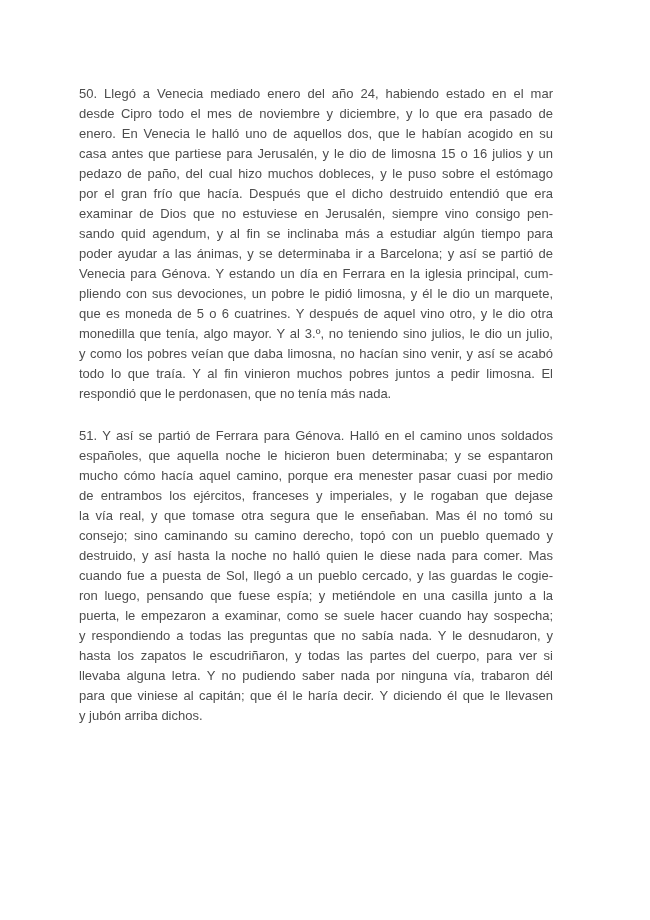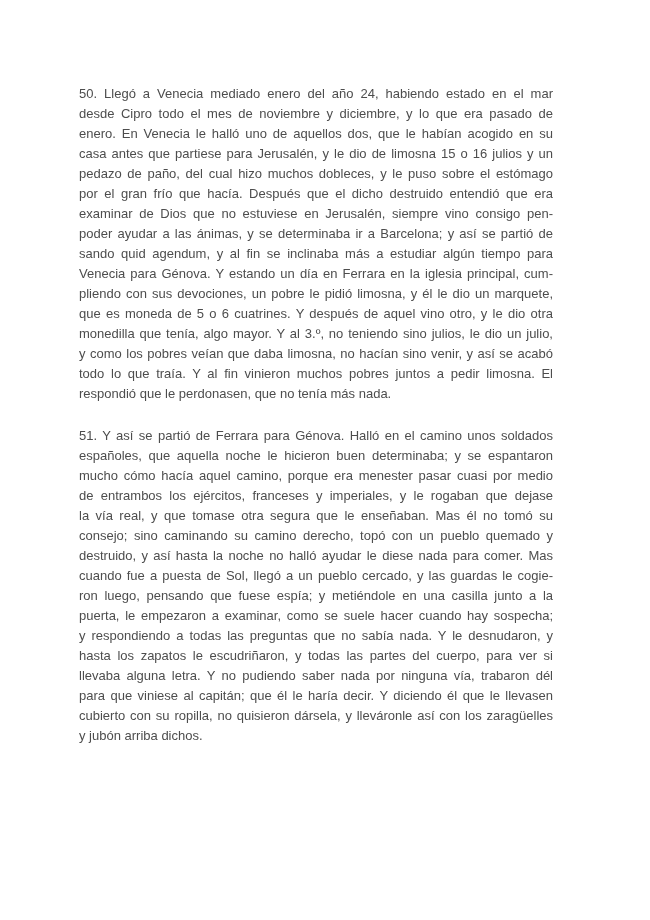--- a/index.html
+++ b/index.html
@@ -56,43 +56,42 @@
 <div class="page" style="background: rgb(255, 255, 255);">
   <div class="text-block" id="text-block" style="color: rgb(77, 77, 77);">
       <div class="paragraph">
         <div class="line">50. Llegó a Venecia mediado enero del año 24, habiendo estado en el mar</div>
         <div class="line">desde Cipro todo el mes de noviembre y diciembre, y lo que era pasado de</div>
         <div class="line">enero. En Venecia le halló uno de aquellos dos, que le habían acogido en su</div>
         <div class="line">casa antes que partiese para Jerusalén, y le dio de limosna 15 o 16 julios y un</div>
         <div class="line">pedazo de paño, del cual hizo muchos dobleces, y le puso sobre el estómago</div>
         <div class="line">por el gran frío que hacía. Después que el dicho destruido entendió que era</div>
         <div class="line">examinar de Dios que no estuviese en Jerusalén, siempre vino consigo pen-</div>
+        <div class="line">sando quid agendum, y al fin se inclinaba más a estudiar algún tiempo para</div>
         <div class="line">poder ayudar a las ánimas, y se determinaba ir a Barcelona; y así se partió de</div>
-        <div class="line">sando quid agendum, y al fin se inclinaba más a estudiar algún tiempo para</div>
         <div class="line">Venecia para Génova. Y estando un día en Ferrara en la iglesia principal, cum-</div>
         <div class="line">pliendo con sus devociones, un pobre le pidió limosna, y él le dio un marquete,</div>
         <div class="line">que es moneda de 5 o 6 cuatrines. Y después de aquel vino otro, y le dio otra</div>
         <div class="line">monedilla que tenía, algo mayor. Y al 3.º, no teniendo sino julios, le dio un julio,</div>
         <div class="line">y como los pobres veían que daba limosna, no hacían sino venir, y así se acabó</div>
         <div class="line">todo lo que traía. Y al fin vinieron muchos pobres juntos a pedir limosna. El</div>
         <div class="line last">respondió que le perdonasen, que no tenía más nada.</div>
       </div>
       <div class="paragraph">
         <div class="line">51. Y así se partió de Ferrara para Génova. Halló en el camino unos soldados</div>
         <div class="line">españoles, que aquella noche le hicieron buen determinaba; y se espantaron</div>
         <div class="line">mucho cómo hacía aquel camino, porque era menester pasar cuasi por medio</div>
         <div class="line">de entrambos los ejércitos, franceses y imperiales, y le rogaban que dejase</div>
         <div class="line">la vía real, y que tomase otra segura que le enseñaban. Mas él no tomó su</div>
         <div class="line">consejo; sino caminando su camino derecho, topó con un pueblo quemado y</div>
-        <div class="line">destruido, y así hasta la noche no halló ayudar le diese nada para comer. Mas</div>
+        <div class="line">destruido, y así hasta la noche no halló quien le diese nada para comer. Mas</div>
         <div class="line">cuando fue a puesta de Sol, llegó a un pueblo cercado, y las guardas le cogie-</div>
         <div class="line">ron luego, pensando que fuese espía; y metiéndole en una casilla junto a la</div>
         <div class="line">puerta, le empezaron a examinar, como se suele hacer cuando hay sospecha;</div>
         <div class="line">y respondiendo a todas las preguntas que no sabía nada. Y le desnudaron, y</div>
         <div class="line">hasta los zapatos le escudriñaron, y todas las partes del cuerpo, para ver si</div>
         <div class="line">llevaba alguna letra. Y no pudiendo saber nada por ninguna vía, trabaron dél</div>
         <div class="line">para que viniese al capitán; que él le haría decir. Y diciendo él que le llevasen</div>
-        <div class="line">cubierto con su ropilla, no quisieron dársela, y lleváronle así con los zaragüelles</div>
         <div class="line last">y jubón arriba dichos.</div>
       </div>
     </div>
   <div class="page-number" style="color: rgb(28, 28, 28);">31</div>
 </div>
 
 </body></html>

